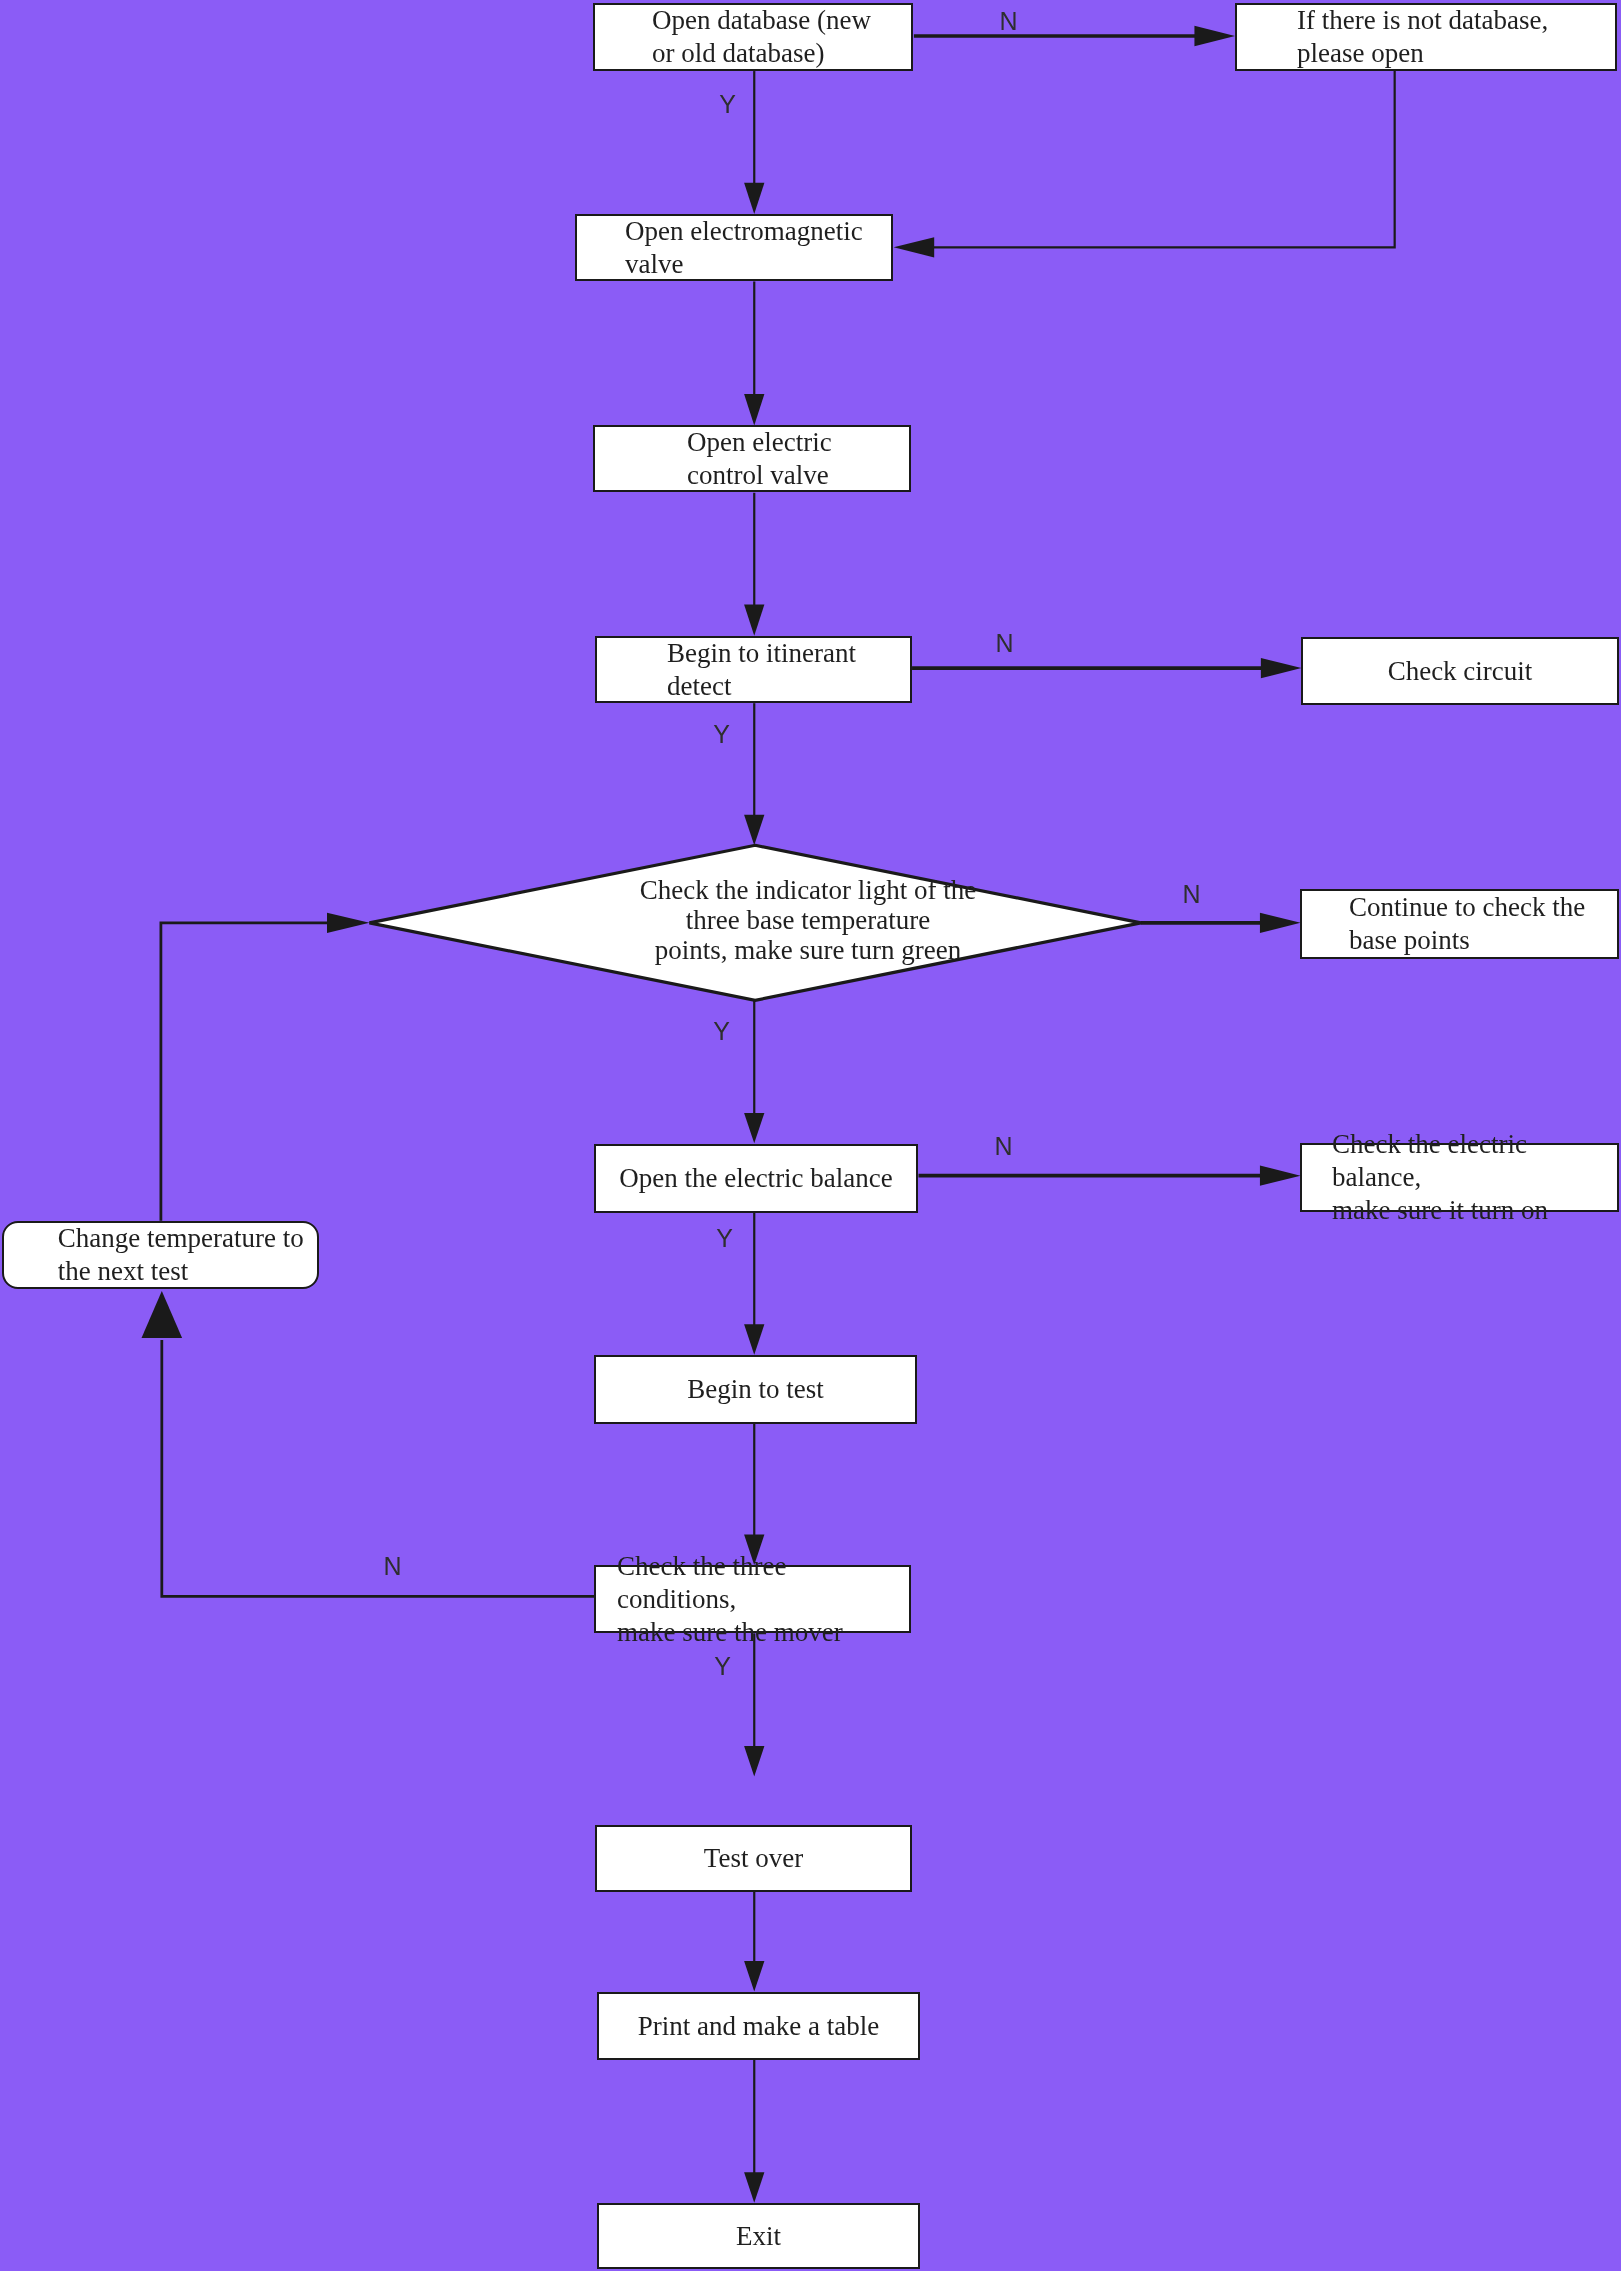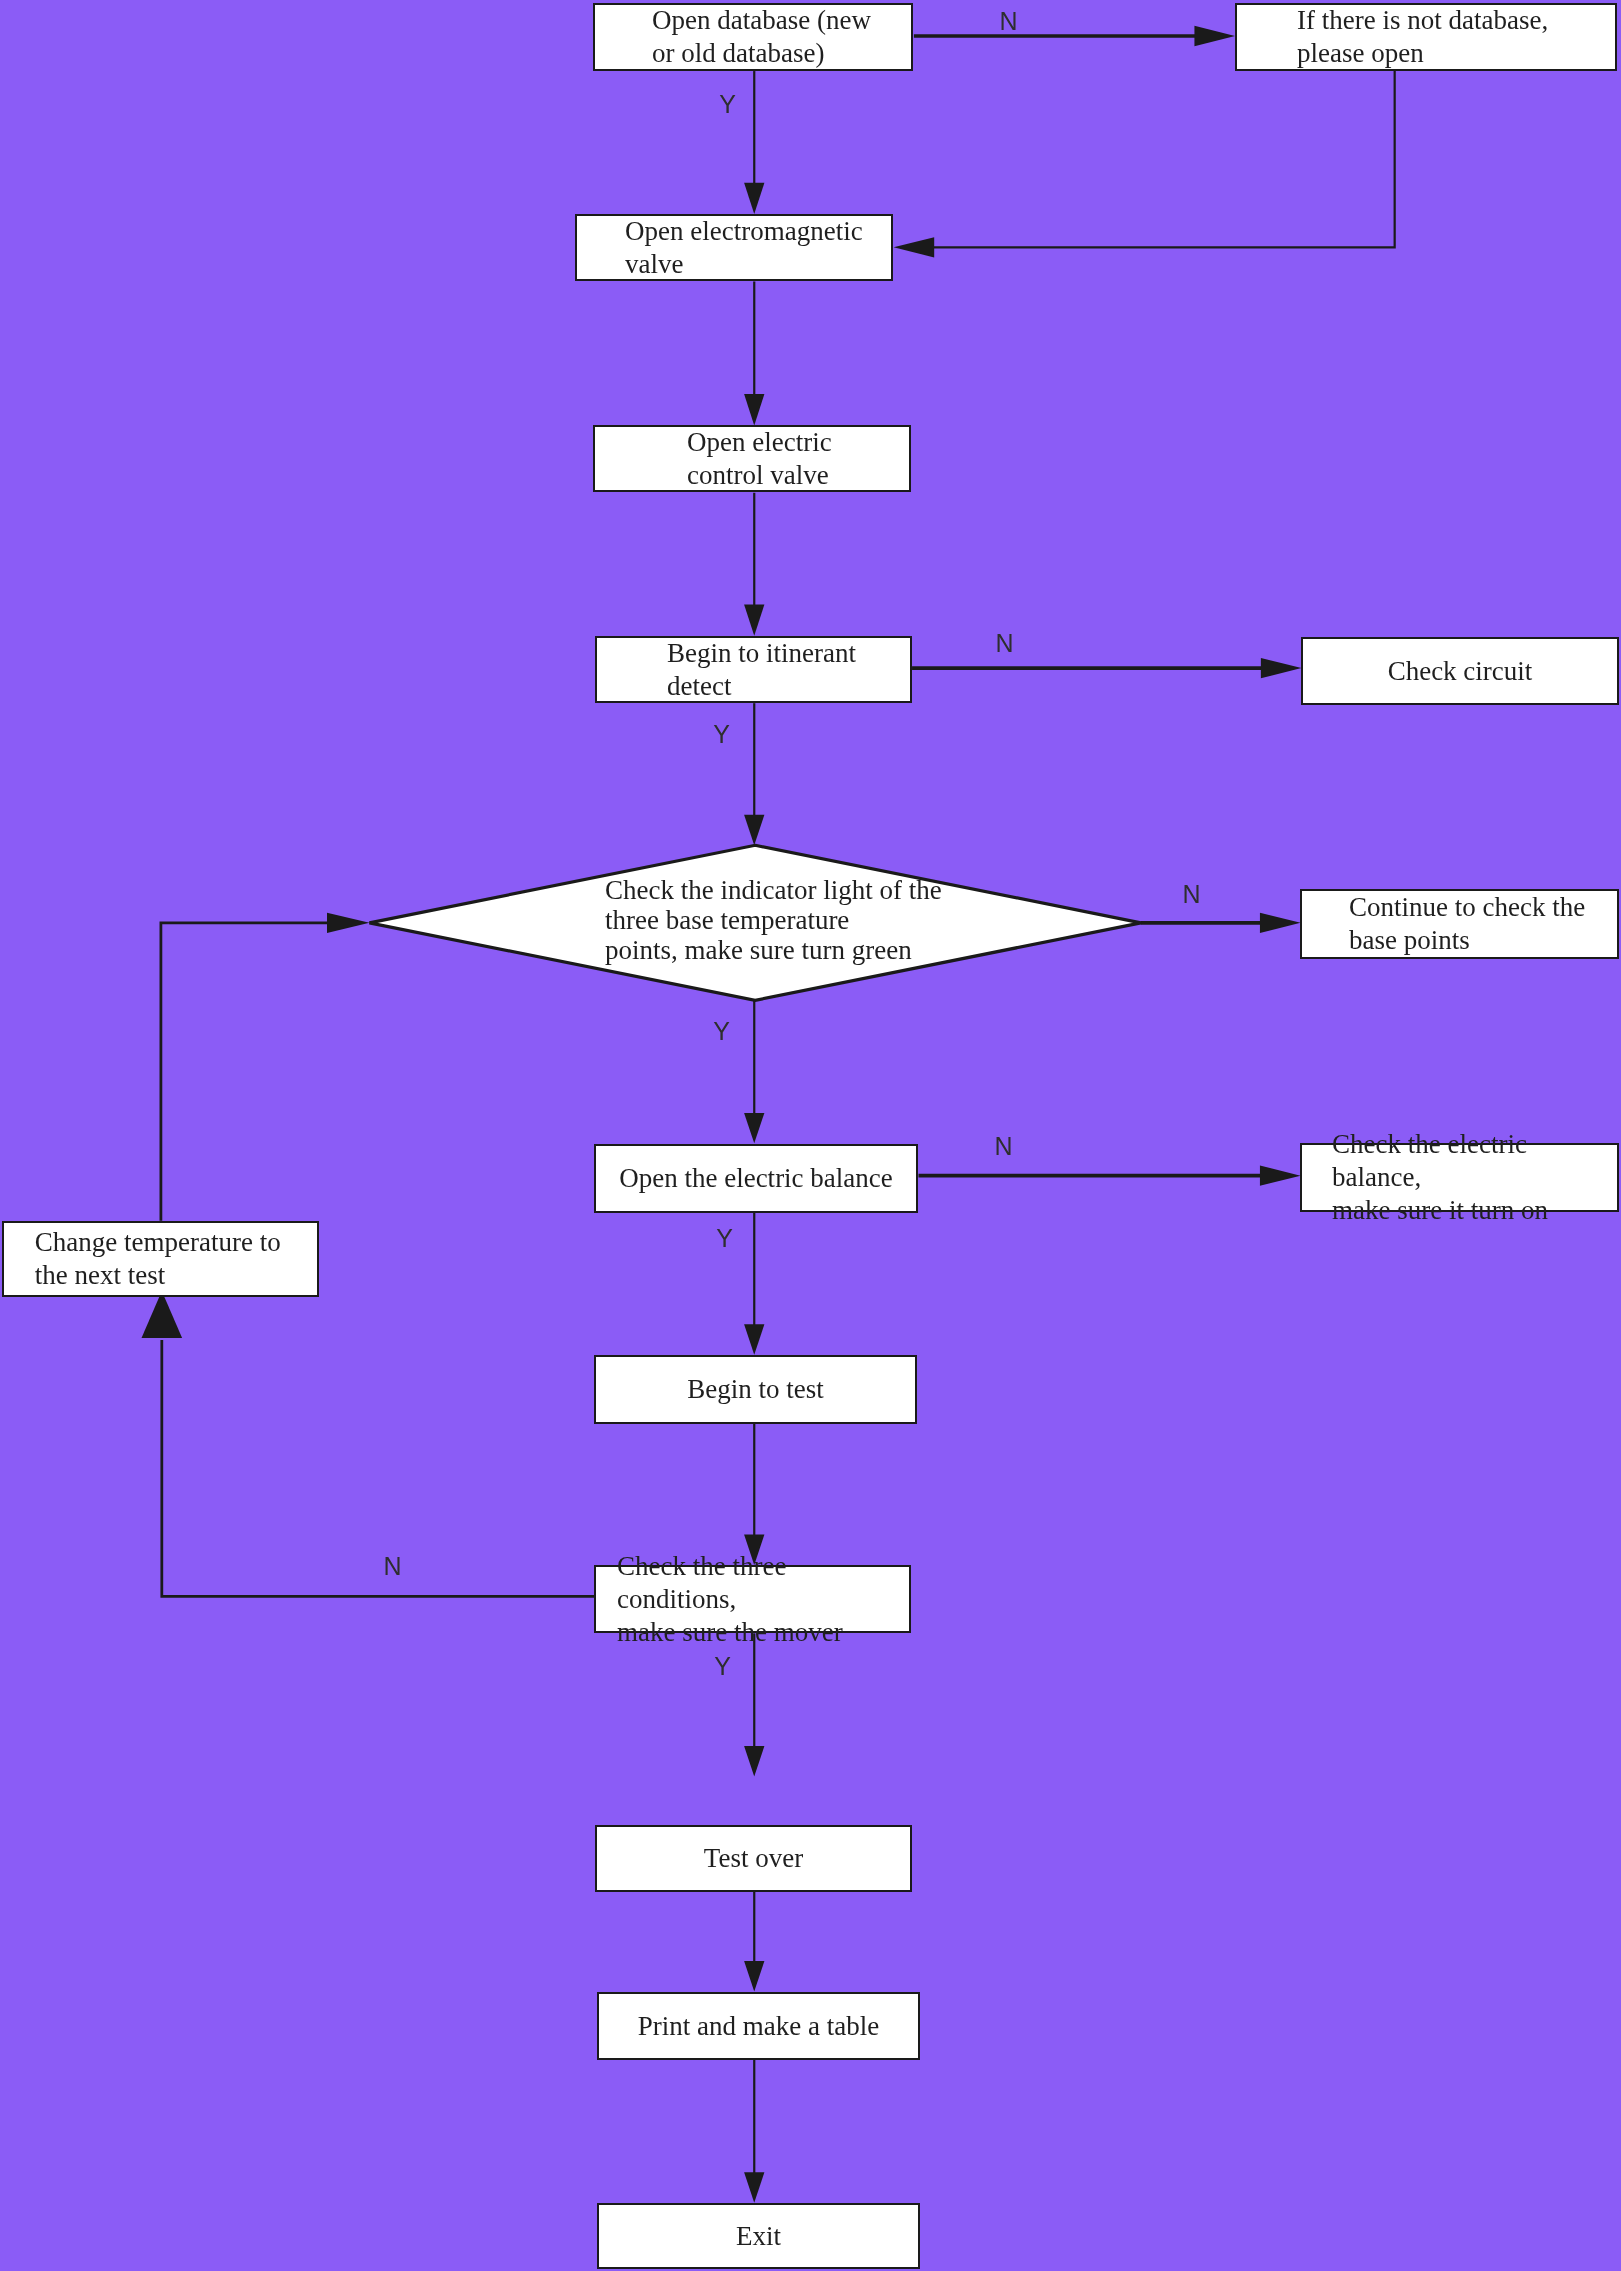--- a/index.html
+++ b/index.html
@@ -20,38 +20,38 @@
   .wires .shape{fill:#ffffff;stroke:#1a1a1a;stroke-width:3.5px;}
   .box{
     position:absolute;box-sizing:border-box;
     background:#ffffff;border:2.5px solid #1a1a1a;
     display:flex;flex-direction:column;justify-content:center;
     font-size:27px;line-height:33px;white-space:pre-line;
   }
   .box.center{align-items:center;text-align:center;}
   .diamond-text{
     position:absolute;left:605px;top:875px;width:406px;
-    font-size:27px;line-height:30px;white-space:pre-line;
+    font-size:27px;line-height:30px;white-space:pre-line;text-align:center;
   }
   .dlabel{
     position:absolute;width:33px;text-align:center;
     font-family:"Liberation Sans", sans-serif;
     font-size:25px;color:#2e2e2e;
   }
   
   #nb-a{left:593px;top:2.8px;width:320px;height:68px;padding-left:57px;}
   #nb-b{left:1235px;top:2.8px;width:382px;height:68px;padding-left:60px;}
   #nb-c{left:575px;top:214px;width:318px;height:67px;padding-left:48px;}
   #nb-d{left:593px;top:425px;width:318px;height:67px;padding-left:92px;}
   #nb-e{left:595px;top:636px;width:317px;height:67px;padding-left:70px;}
   #nb-f{left:1301px;top:637px;width:318px;height:68px;}
   #nb-h{left:1300px;top:889px;width:319px;height:70px;padding-left:47px;}
   #nb-i{left:594px;top:1144px;width:324px;height:69px;}
   #nb-j{left:1300px;top:1143px;width:319px;height:69px;padding-left:30px;}
-  #nb-k{left:1.8px;top:1221px;width:317px;height:76px;padding-left:31px;}
+  #nb-k{left:1.8px;top:1221px;width:317px;height:68px;padding-left:54px;border-radius:16px;}
   #nb-l{left:594px;top:1355px;width:323px;height:69px;}
   #nb-m{left:594px;top:1565px;width:317px;height:68px;padding-left:21px;}
   #nb-n{left:595px;top:1777px;width:317px;height:67px;margin-top:48px;}
   #nb-o{left:597px;top:1992px;width:323px;height:68px;}
   #nb-p{left:597px;top:2203px;width:323px;height:66px;}
   
   #ln1{left:992px;top:7.4px;}
   #ly1{left:711px;top:90px;}
   #ln2{left:988px;top:629px;}
   #ly2{left:705px;top:720px;}

